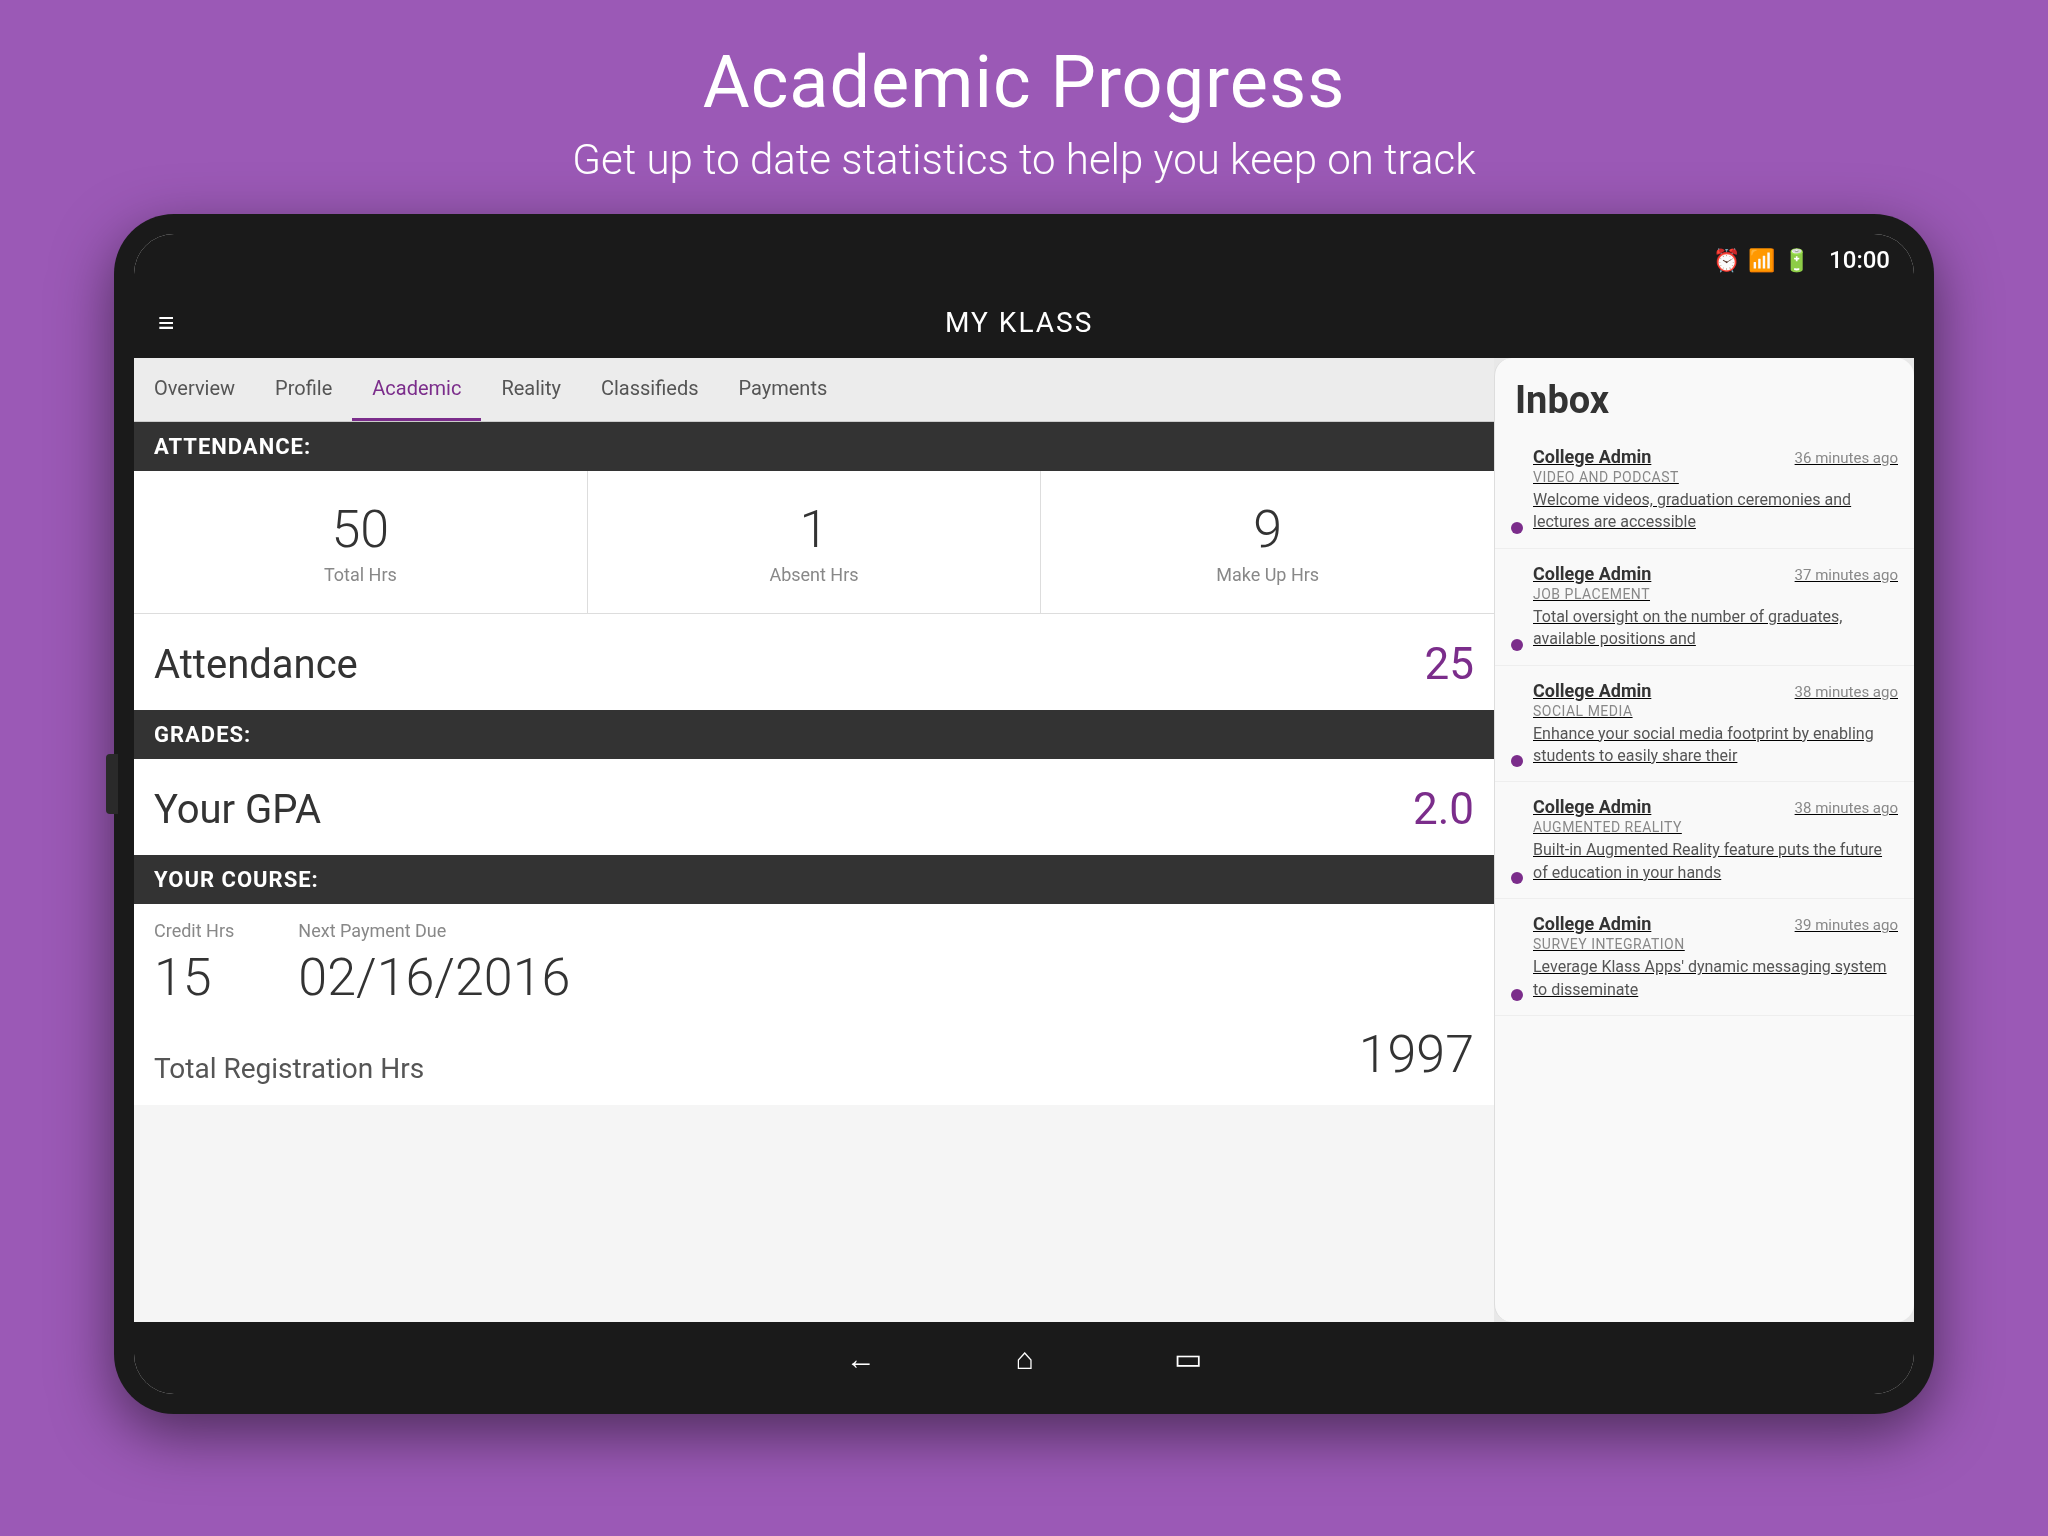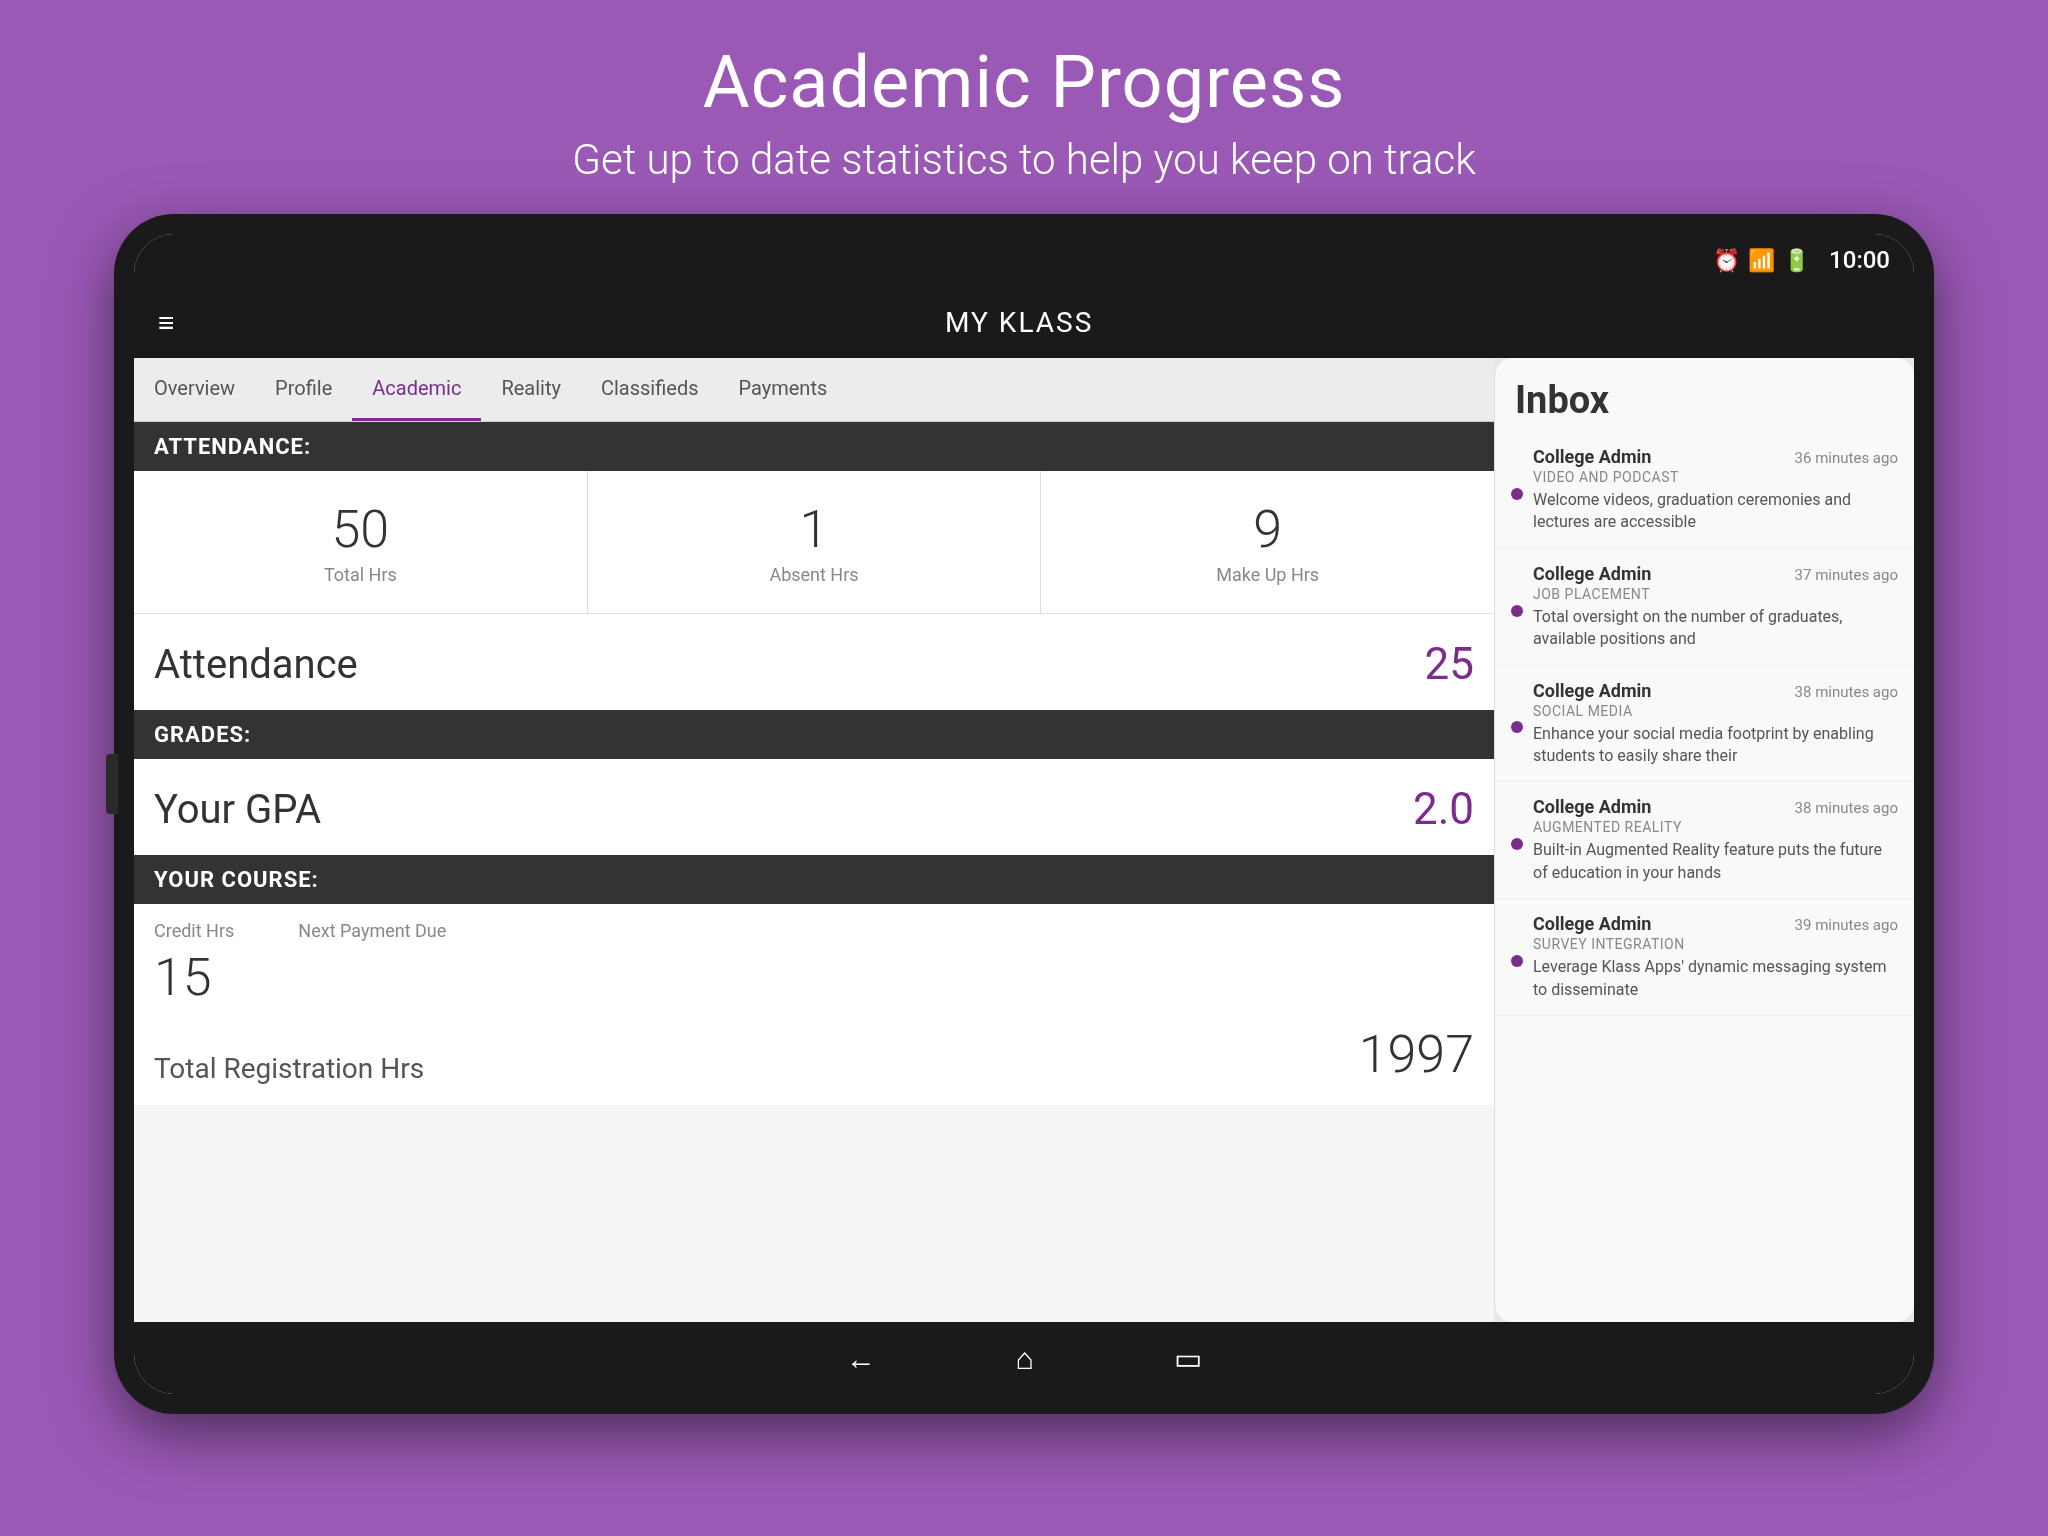--- a/index.html
+++ b/index.html
@@ -220,21 +220,22 @@
       font-size: 38px;
       font-weight: 700;
       color: #333;
       padding: 20px 20px 10px;
     }
     .inbox-item {
       padding: 14px 16px;
       border-bottom: 1px solid #eee;
       display: flex;
       gap: 10px;
-      align-items: center;
+      align-items: flex-end;
+      text-decoration: underline;
     }
     .inbox-dot {
       width: 12px;
       height: 12px;
       background: #7b2d8b;
       border-radius: 50%;
       margin-top: 8px;
       flex-shrink: 0;
     }
     .inbox-content {
@@ -380,20 +381,21 @@
         <div class="section-header">YOUR COURSE:</div>
 
         <div class="course-section">
           <div class="course-details">
             <div class="course-item">
               <span class="course-item-label">Credit Hrs</span>
               <span class="course-item-value">15</span>
             </div>
             <div class="course-item">
               <span class="course-item-label">Next Payment Due</span>
+              <span class="course-item-value">02/16/2016</span>
             </div>
           </div>
           <div class="overflow-row">
             <span class="overflow-label">Total Registration Hrs</span>
             <span class="overflow-value">1997</span>
           </div>
         </div>
 
       </div>
 

